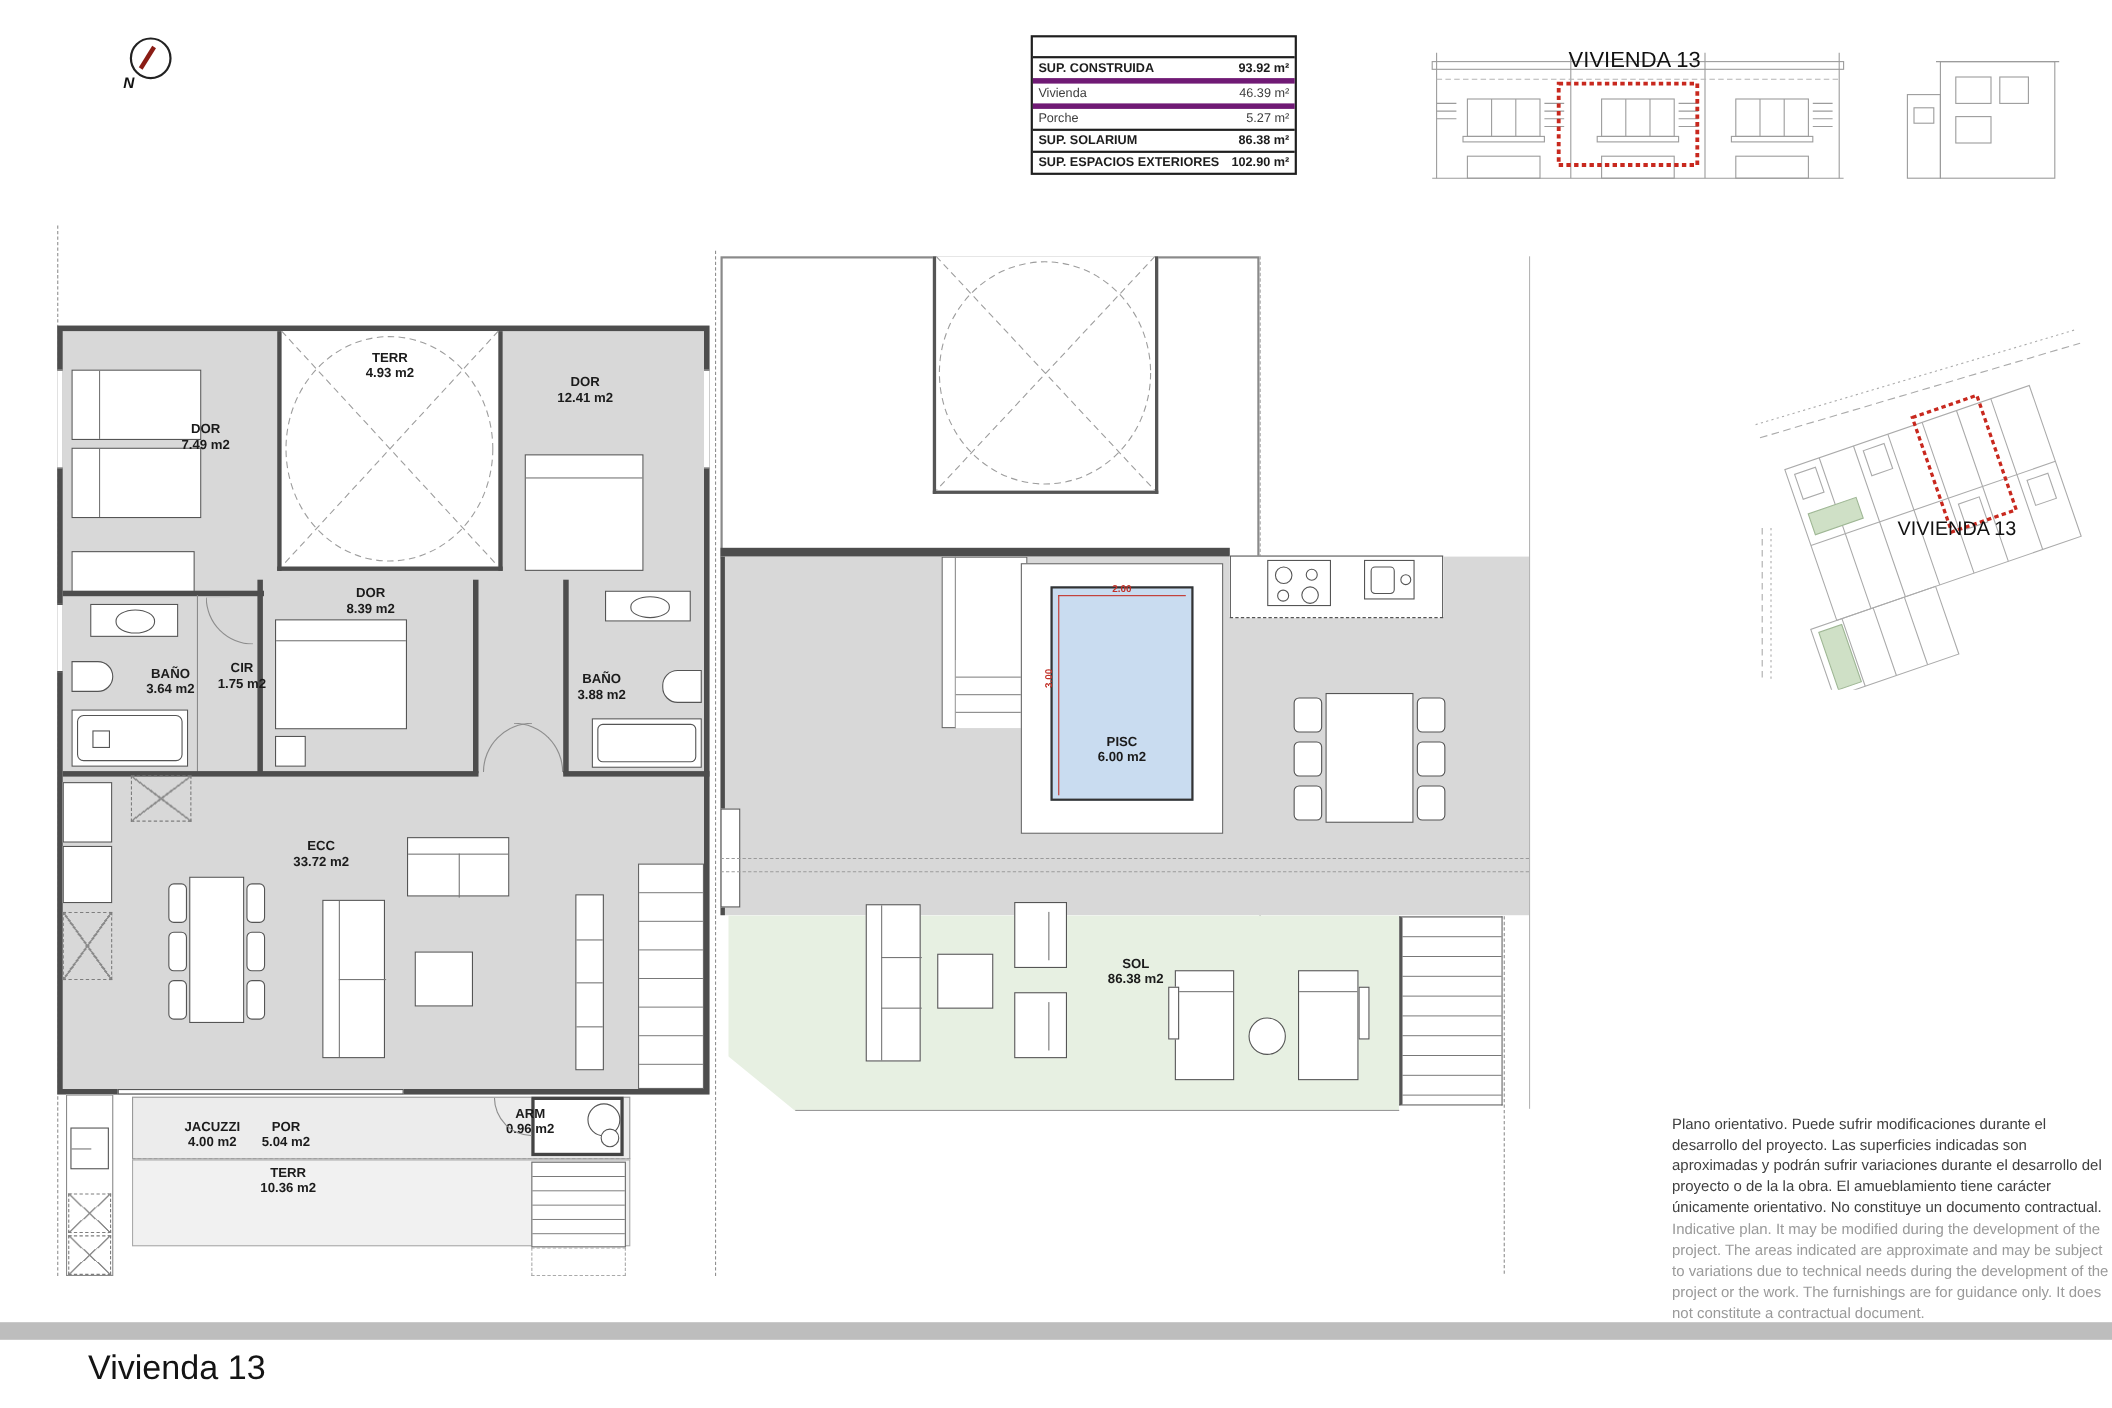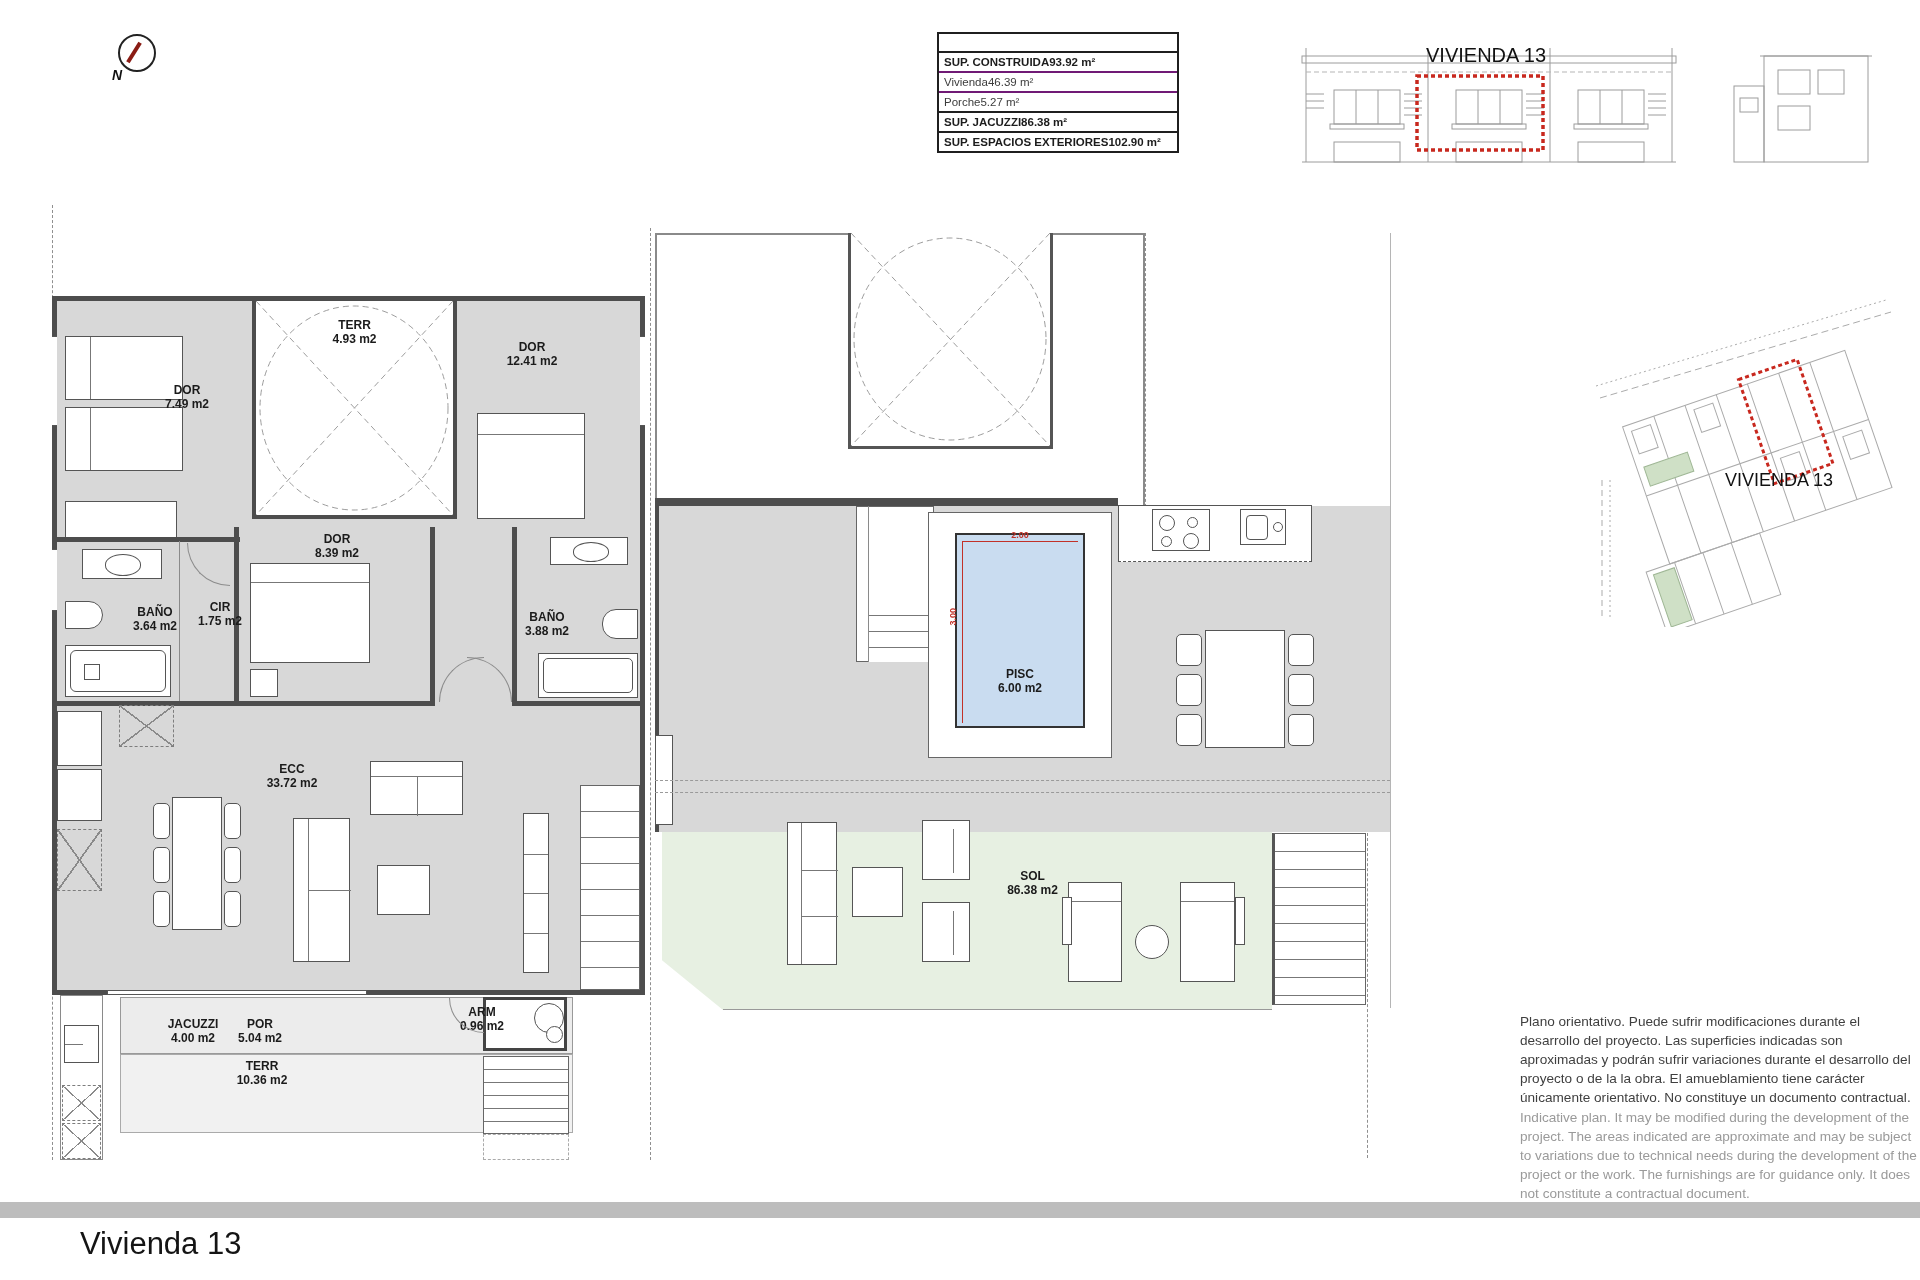--- a/index.html
+++ b/index.html
@@ -14,23 +14,23 @@
   .dashv{position:absolute;width:0;border-left:1px dashed #8f8f8f}
   .dashh{position:absolute;height:0;border-top:1px dashed #9a9a9a}
   .steps{position:absolute;border:1px solid #666;box-sizing:border-box;
          background:#fff repeating-linear-gradient(to bottom,#fff 0 15px,#777 15px 16px)}
   .xbox{position:absolute;border:1px dashed #7d7d7d;box-sizing:border-box;background:
         linear-gradient(to top right,transparent 48.8%,#8a8a8a 48.8%,#8a8a8a 51.2%,transparent 51.2%),
         linear-gradient(to bottom right,transparent 48.8%,#8a8a8a 48.8%,#8a8a8a 51.2%,transparent 51.2%)}
   .oval{position:absolute;background:#fff;border:1px solid #555;border-radius:50% / 48%}
   .arc{position:absolute;border-left:1px solid #8c8c8c;border-bottom:1px solid #8c8c8c;border-bottom-left-radius:100%}
   .tbl{position:absolute;left:937px;top:32px;width:242px;background:#fff;border:2px solid #1f1f1f;box-sizing:border-box;font-size:11.5px}
-  .tbl .trow{display:flex;justify-content:flex-start;padding:2px 5px;line-height:14px}
+  .tbl .trow{display:flex;justify-content:space-between;padding:2px 5px;line-height:14px}
   .tbl .thick{border-top:2px solid #1f1f1f}
-  .tbl .thin{border-top:2px solid #701a75}
+  .tbl .thin{border-top:5px solid #701a75}
   .tbl .b{font-weight:bold}
   .dim{position:absolute;color:#c23128;font-size:9px;font-weight:bold;text-align:center}
   .note{position:absolute;left:1520px;width:398px;font-size:13.6px;line-height:1.4}
   .chair{position:absolute;background:#fff;border:1px solid #555;border-radius:5px;box-sizing:border-box}
 </style>
 </head>
 <body>
 
 <div id="canvas">
 
@@ -48,21 +48,21 @@
       </div>
     <div class="trow thin" style="color:#3c3c3c">
         <span>Vivienda</span>
         <span>46.39 m²</span>
       </div>
     <div class="trow thin" style="color:#3c3c3c">
         <span>Porche</span>
         <span>5.27 m²</span>
       </div>
     <div class="trow thick b">
-        <span>SUP. JACUZZI</span>
+        <span>SUP. SOLARIUM</span>
         <span>86.38 m²</span>
       </div>
     <div class="trow thick b">
         <span>SUP. ESPACIOS EXTERIORES</span>
         <span>102.90 m²</span>
       </div>
   </div>
 
   <svg class="abs" style="left:1298px;top:26px" width="580" height="140" viewBox="0 0 580 140">
     <g stroke="#9c9c9c" fill="none" stroke-width="1">

